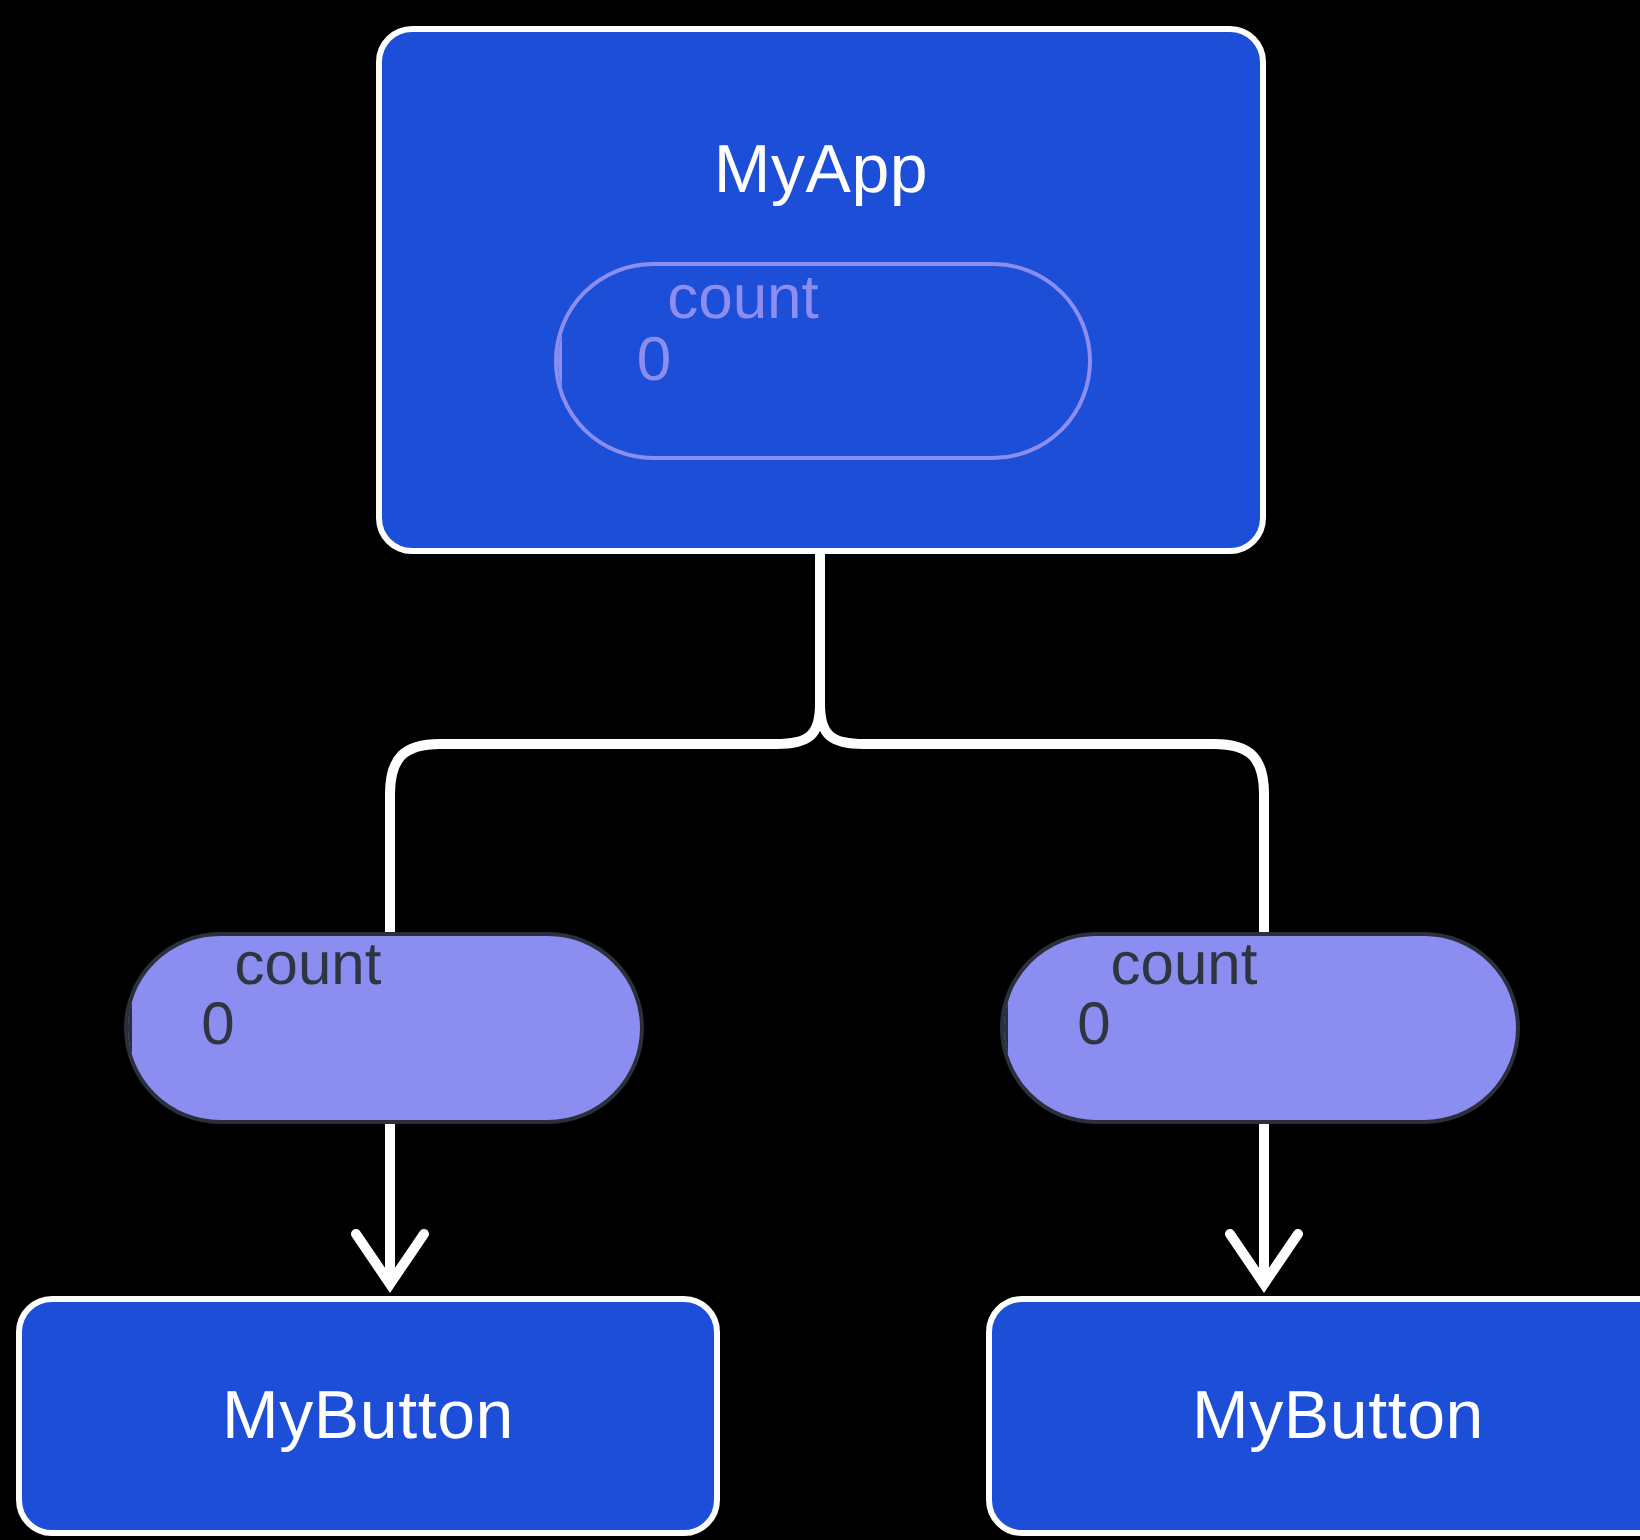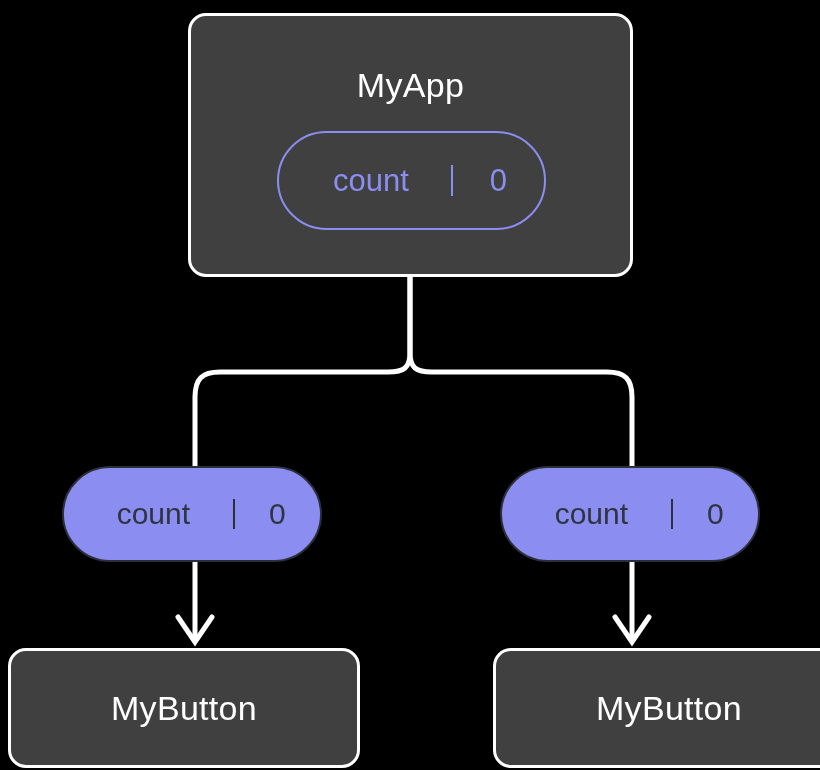--- a/index.html
+++ b/index.html
@@ -25,21 +25,21 @@
     top: 0;
     width: 820px;
     height: 770px;
     pointer-events: none;
   }
 
   
   .component-box {
     position: absolute;
     box-sizing: border-box;
-    background: #404040;
+    background: #1d4ed8;
     border: 3px solid #ffffff;
     border-radius: 18px;
     display: flex;
     flex-direction: column;
     align-items: center;
   }
   .component-title {
     color: #ffffff;
     font-size: 34px;
     font-weight: 400;
@@ -66,23 +66,24 @@
     top: 648px;
   }
   #leaf-component-0 { left: 8px; }
   #leaf-component-1 { left: 493px; }
 
   
   .state-pill {
     position: absolute;
     box-sizing: border-box;
     display: flex;
-    align-items: center;
+    align-items: flex-start;
     border-radius: 999px;
     overflow: hidden;
+    flex-direction: column;
   }
   .pill-key, .pill-value {
     display: flex;
     align-items: center;
     justify-content: center;
     line-height: 1;
     white-space: nowrap;
     box-sizing: border-box;
   }
 

